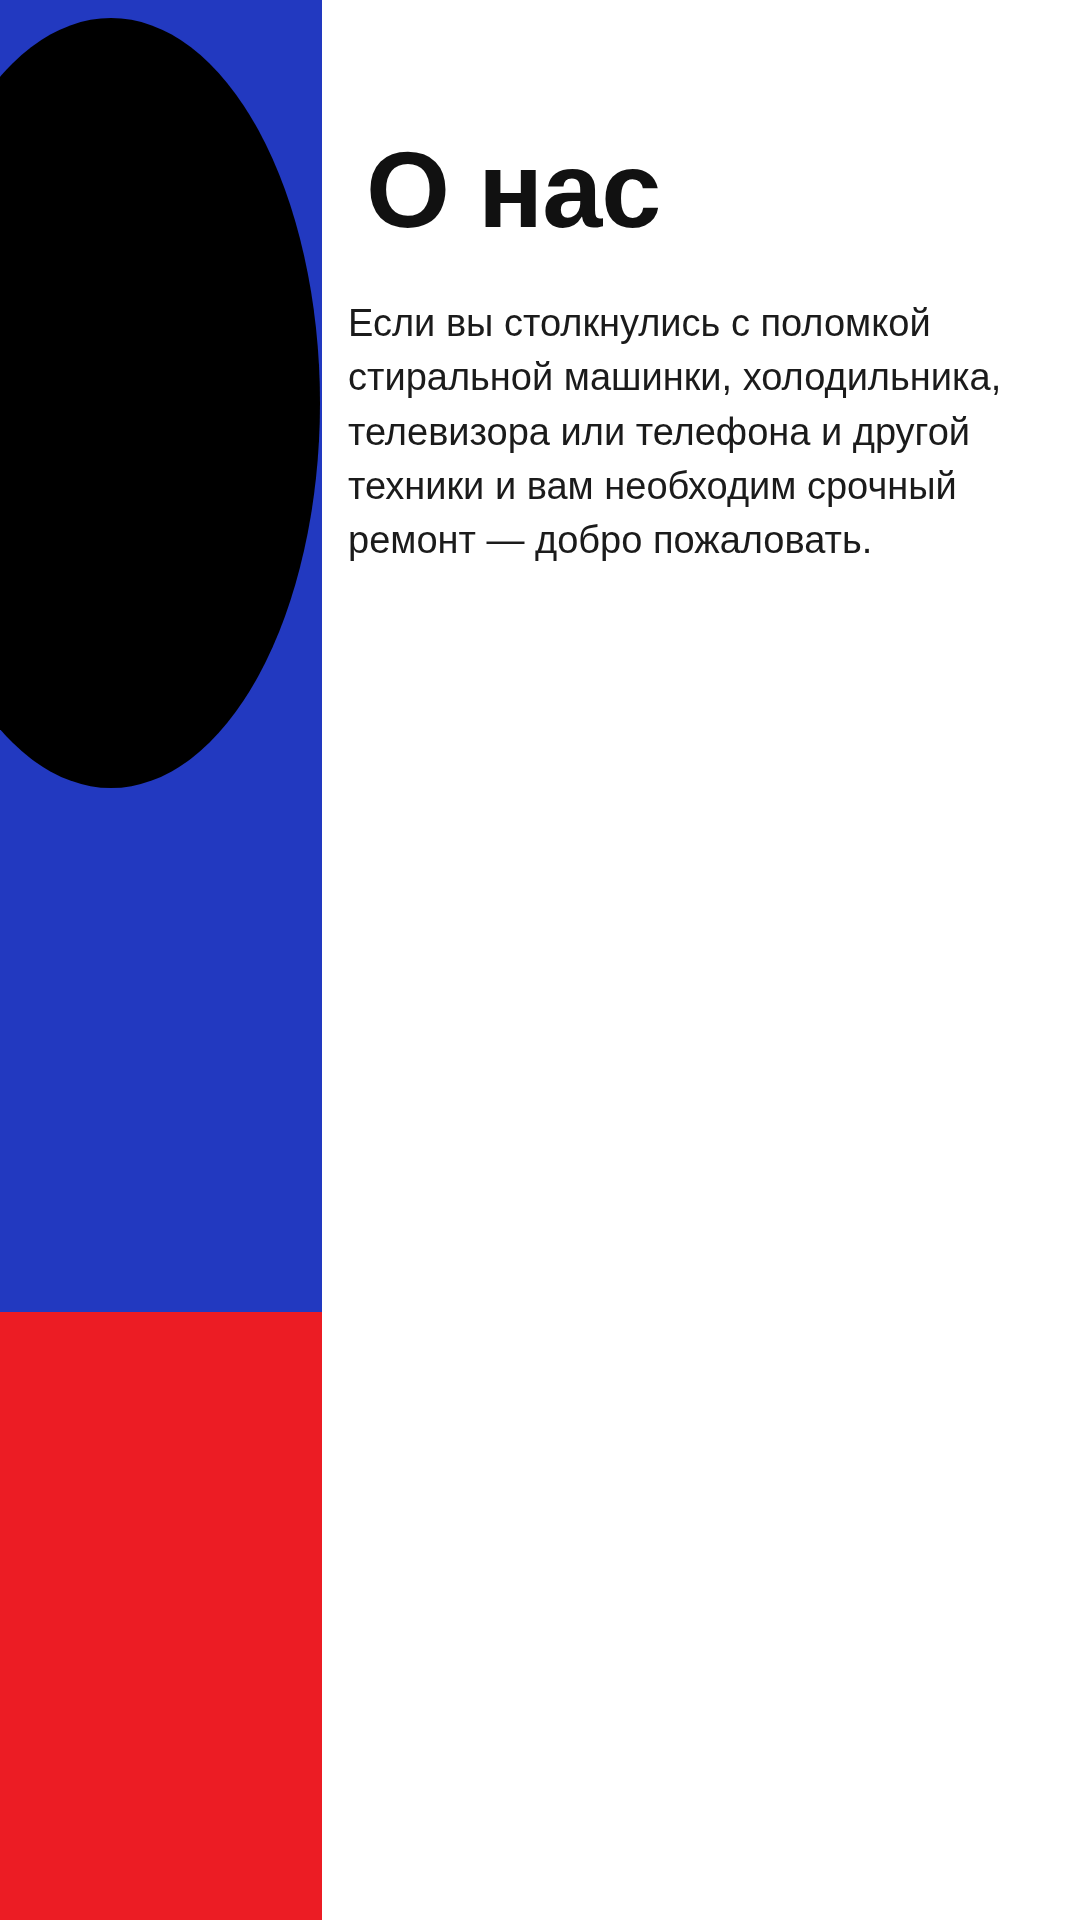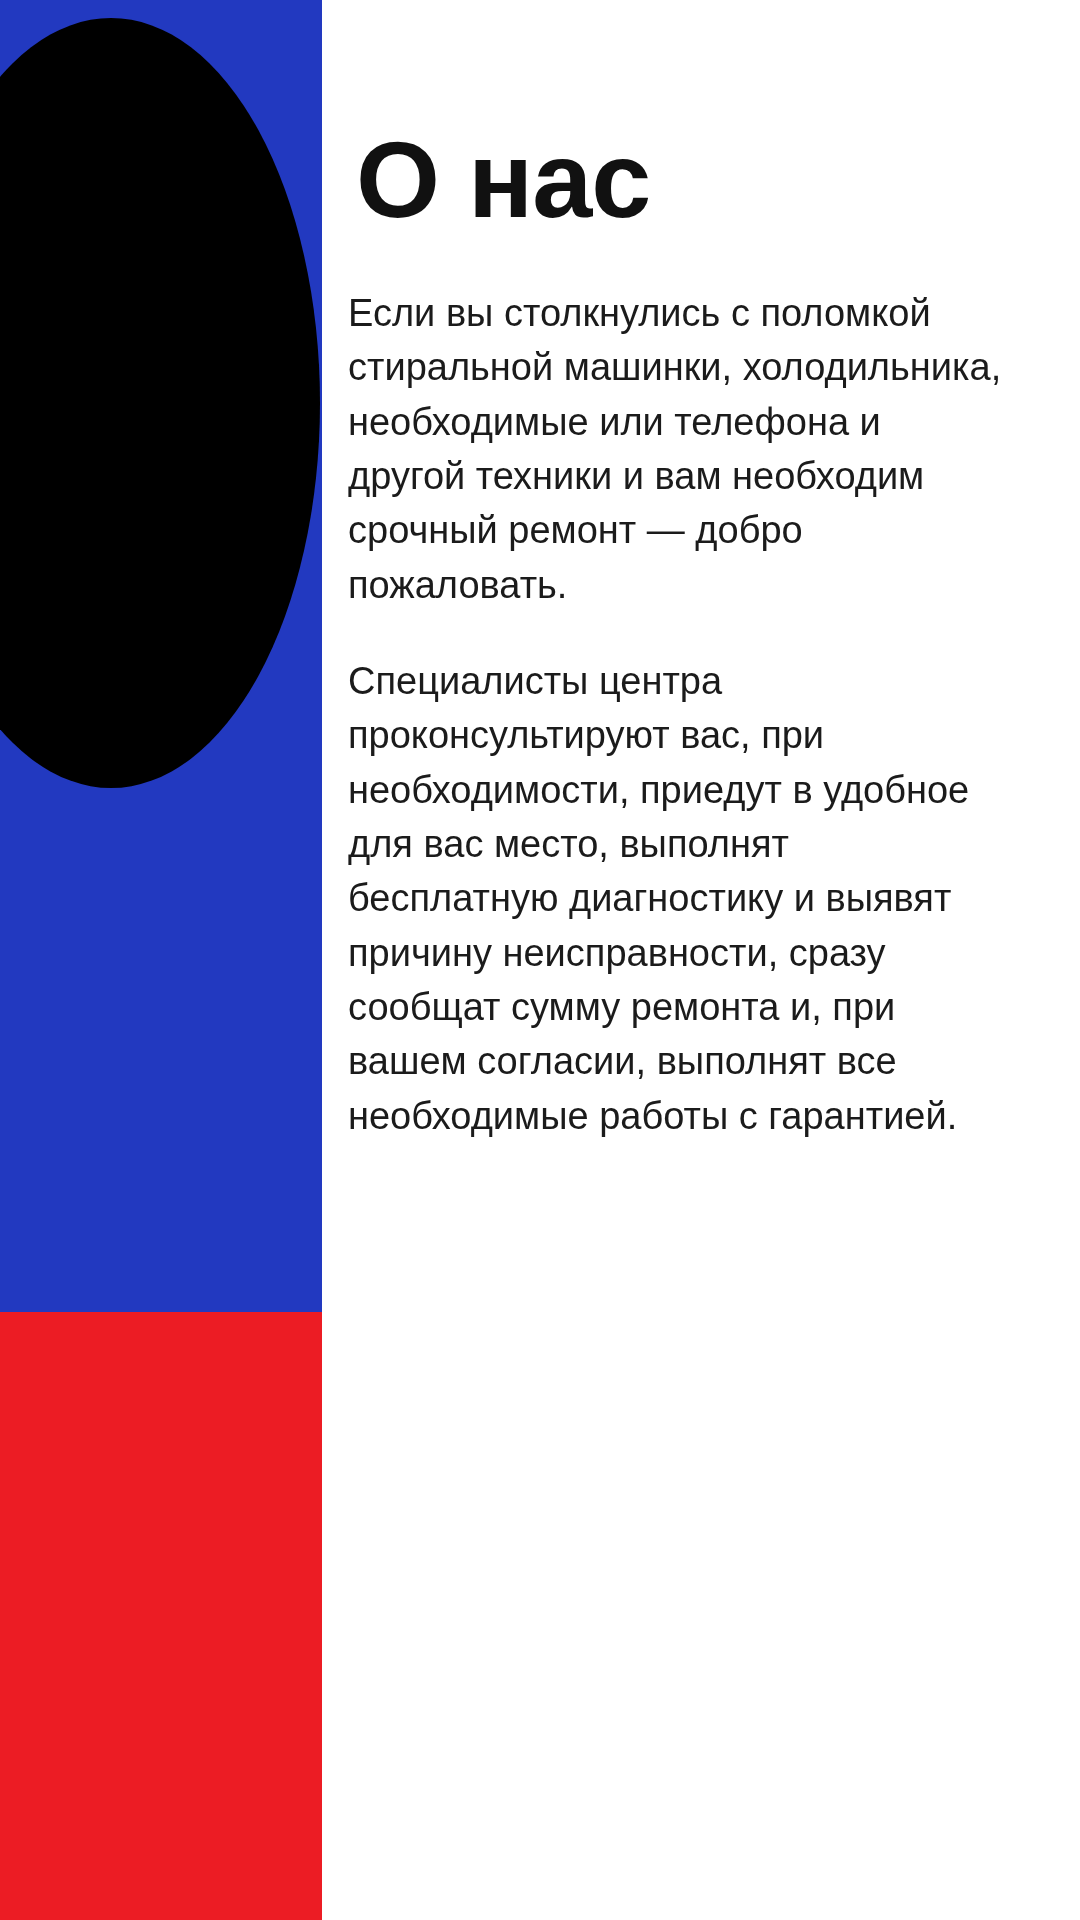--- a/index.html
+++ b/index.html
@@ -59,21 +59,21 @@
   
   .content {
     position: absolute;
     left: 348px;
     top: 0;
     width: 672px;
     height: 1920px;
   }
 
   .title {
-    margin: 8px;
+    margin: 18px;
     padding-top: 118px;
     font-size: 108px;
     line-height: 1.0;
     font-weight: 700;
     letter-spacing: -1px;
     color: #111111;
   }
 
   .body-copy {
     margin-top: 52px;
@@ -99,18 +99,17 @@
   <div class="deco">
     <div class="deco-blue"></div>
     <div class="deco-red"></div>
     <div class="deco-circle"></div>
   </div>
 
   <div class="content">
     <h1 class="title">О нас</h1>
 
     <div class="body-copy">
-      <p class="para">Если вы столкнулись с поломкой стиральной машинки, холодильника, необходимые или телефона и другой техники и вам необходим срочный ремонт — добро пожаловать.</p>
-      <p class="para">Специалисты центра проконсультируют вас, при необходимости, приедут в удобное для вас место, выполнят бесплатную диагностику и выявят причину неисправности, сразу сообщат сумму ремонта и, при вашем согласии, выполнят все необходимые работы с гарантией.</p>
+      <p class="para">Если вы столкнулись с поломкой стиральной машинки, холодильника, телевизора или телефона и другой техники и вам необходим срочный ремонт — добро пожаловать.</p>
     </div>
   </div>
 
 </div>
 
 </body></html>

